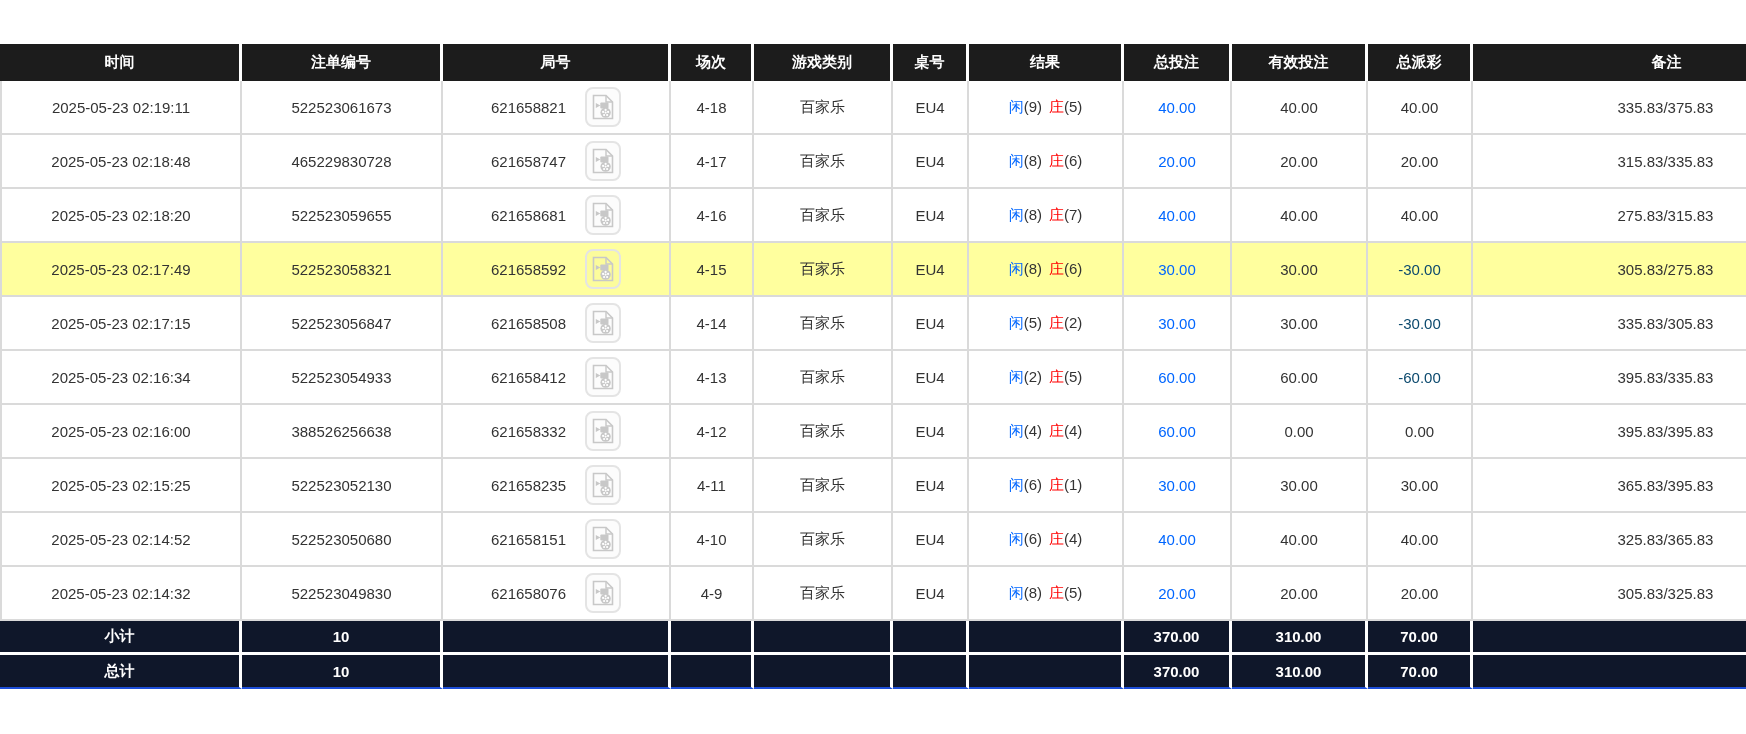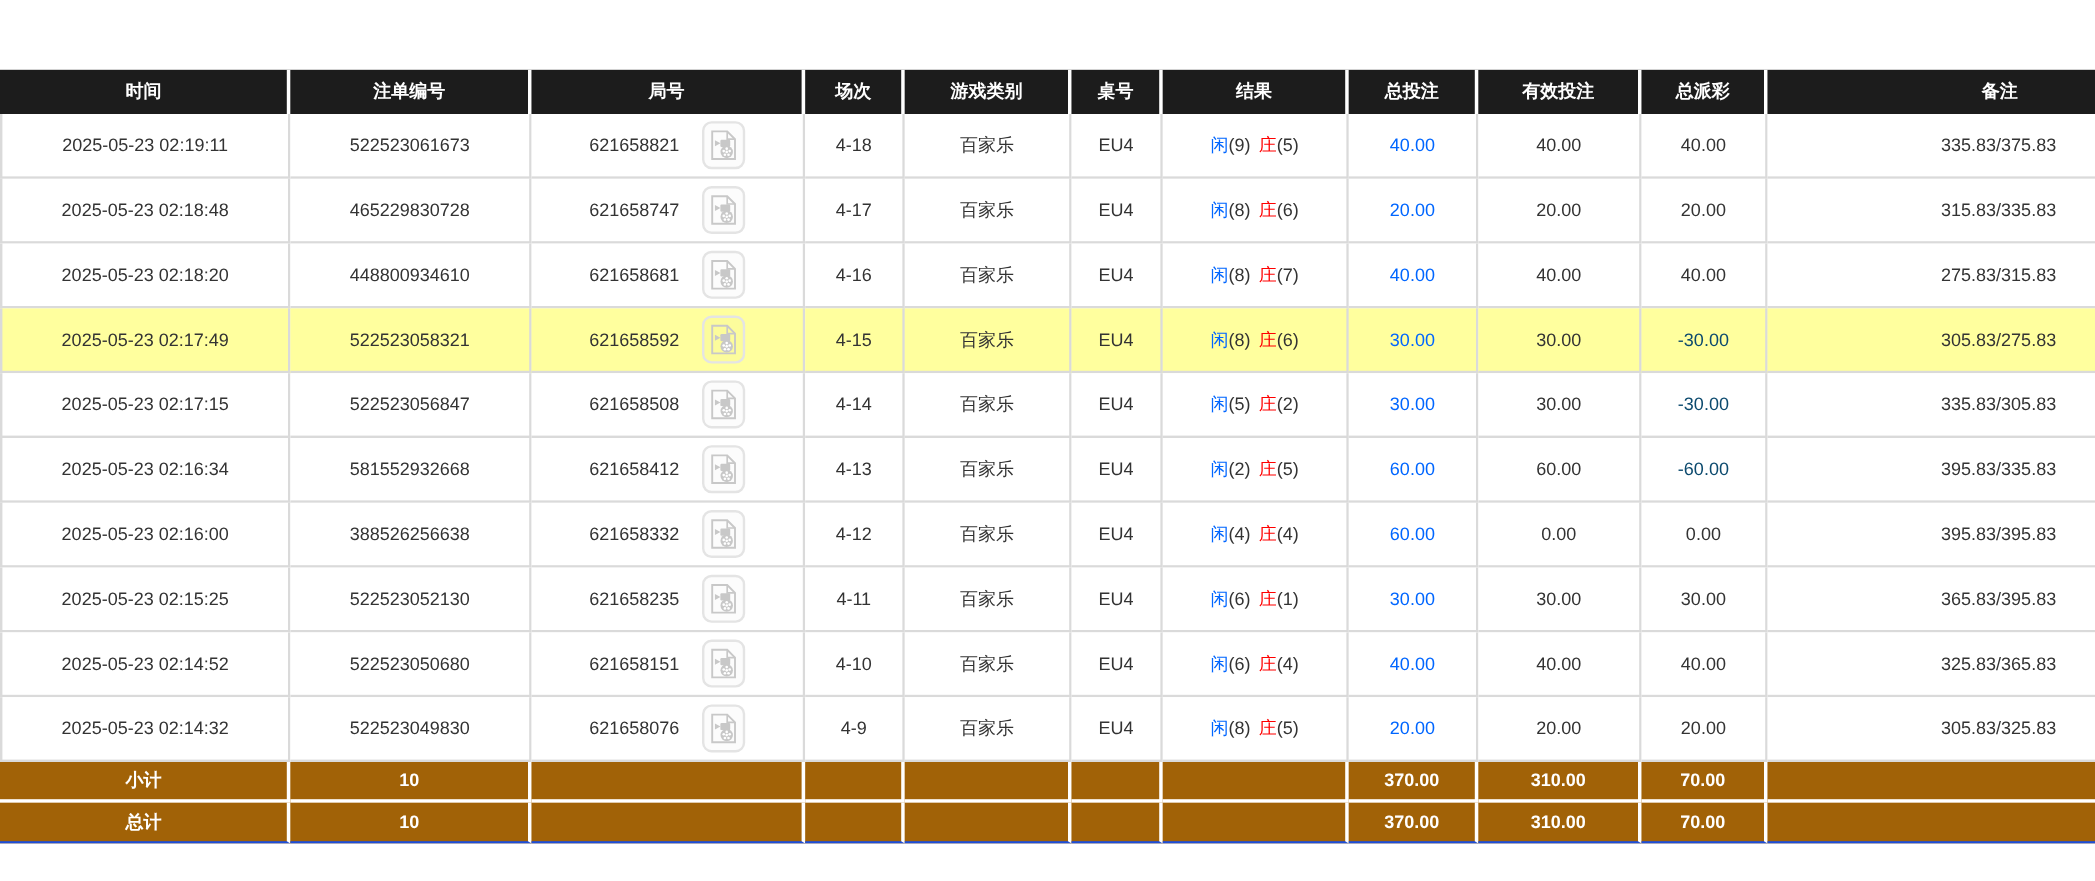--- a/index.html
+++ b/index.html
@@ -1,20 +1,20 @@
 <!DOCTYPE html>
 <html><head>
 <meta charset="utf-8">
 <style>
   html,body{margin:0;padding:0}
   body{
     width:1746px;height:734px;background:#fff;overflow:hidden;
     font-family:"Liberation Sans",sans-serif;position:relative;
   }
-  .table-viewport{position:absolute;top:58px;left:0;width:1746px;overflow:hidden}
+  .table-viewport{position:absolute;top:44px;left:0;width:1746px;overflow:hidden}
   table.grid{border-collapse:separate;border-spacing:0;table-layout:fixed;width:1860px}
   th{
     box-sizing:border-box;height:37px;padding:0;
     background:#1c1c1c;color:#fff;font-size:15px;font-weight:bold;
     text-align:center;vertical-align:middle;border-right:3px solid #fff;
   }
   th:last-child{border-right:none}
   td{
     box-sizing:border-box;height:54px;padding:0 2px;
     font-size:15px;color:#333;text-align:center;vertical-align:middle;
@@ -26,21 +26,21 @@
   .video-btn{
     width:36px;height:40px;box-sizing:border-box;padding:0;
     border:2px solid #e4e4e4;border-radius:8px;background:rgba(0,0,0,0.012);
     display:flex;align-items:center;justify-content:center;cursor:pointer;
   }
   .result-player{color:#0066ff}
   .result-banker{color:#ff0000;margin-left:7px}
   .col-total_bet .val{color:#0066ff;cursor:pointer}
   td.neg{color:#0c4a6e}
   tfoot td{
-    background:#a16207;color:#fff;font-weight:bold;font-size:15px;
+    background:#0f172a;color:#fff;font-weight:bold;font-size:15px;
     height:34px;border-right:3px solid #fff;border-bottom:3px solid #fff;border-left:none;
   }
   tfoot tr:last-child td{border-bottom:2px solid #1d4ed8}
 </style>
 </head>
 <body>
 
 <div class="table-viewport">
   <table class="grid">
     <colgroup id="cols">
@@ -131,21 +131,21 @@
           <td class="col-game_type">百家乐</td>
           <td class="col-table_no">EU4</td>
           <td class="col-result"><span class="result-player">闲</span><span class="result-score">(8)</span><span class="result-banker">庄</span><span class="result-score">(6)</span></td>
           <td class="col-total_bet"><span class="val">20.00</span></td>
           <td class="col-valid_bet">20.00</td>
           <td class="col-total_payout">20.00</td>
           <td class="col-remark">315.83/335.83</td>
         </tr>
         <tr>
           <td class="col-time">2025-05-23 02:18:20</td>
-          <td class="col-bet_id">448800934610</td>
+          <td class="col-bet_id">522523059655</td>
           <td class="col-round_id">
             <div class="round-wrap">
               <span class="round-num">621658681</span>
               <button class="video-btn">
                 <svg width="22" height="26" viewBox="0 0 22 26">
                   <path d="M1.5 1.5 H14 L20.5 8 V24.5 H1.5 Z" fill="none" stroke="#c8c8c8" stroke-width="1.6"></path>
                   <path d="M14 1.5 V8 H20.5" fill="none" stroke="#c8c8c8" stroke-width="1.4"></path>
                   <rect x="8.3" y="8.4" width="8.2" height="6" rx="1" fill="#c8c8c8"></rect>
                   <path d="M8.4 11.4 L3.8 8.9 V13.9 Z" fill="#c8c8c8"></path>
                   <circle cx="13.6" cy="18.6" r="5.2" fill="#c8c8c8"></circle>
@@ -227,21 +227,21 @@
           <td class="col-game_type">百家乐</td>
           <td class="col-table_no">EU4</td>
           <td class="col-result"><span class="result-player">闲</span><span class="result-score">(5)</span><span class="result-banker">庄</span><span class="result-score">(2)</span></td>
           <td class="col-total_bet"><span class="val">30.00</span></td>
           <td class="col-valid_bet">30.00</td>
           <td class="col-total_payout neg">-30.00</td>
           <td class="col-remark">335.83/305.83</td>
         </tr>
         <tr>
           <td class="col-time">2025-05-23 02:16:34</td>
-          <td class="col-bet_id">581552932668</td>
+          <td class="col-bet_id">522523054933</td>
           <td class="col-round_id">
             <div class="round-wrap">
               <span class="round-num">621658412</span>
               <button class="video-btn">
                 <svg width="22" height="26" viewBox="0 0 22 26">
                   <path d="M1.5 1.5 H14 L20.5 8 V24.5 H1.5 Z" fill="none" stroke="#c8c8c8" stroke-width="1.6"></path>
                   <path d="M14 1.5 V8 H20.5" fill="none" stroke="#c8c8c8" stroke-width="1.4"></path>
                   <rect x="8.3" y="8.4" width="8.2" height="6" rx="1" fill="#c8c8c8"></rect>
                   <path d="M8.4 11.4 L3.8 8.9 V13.9 Z" fill="#c8c8c8"></path>
                   <circle cx="13.6" cy="18.6" r="5.2" fill="#c8c8c8"></circle>

